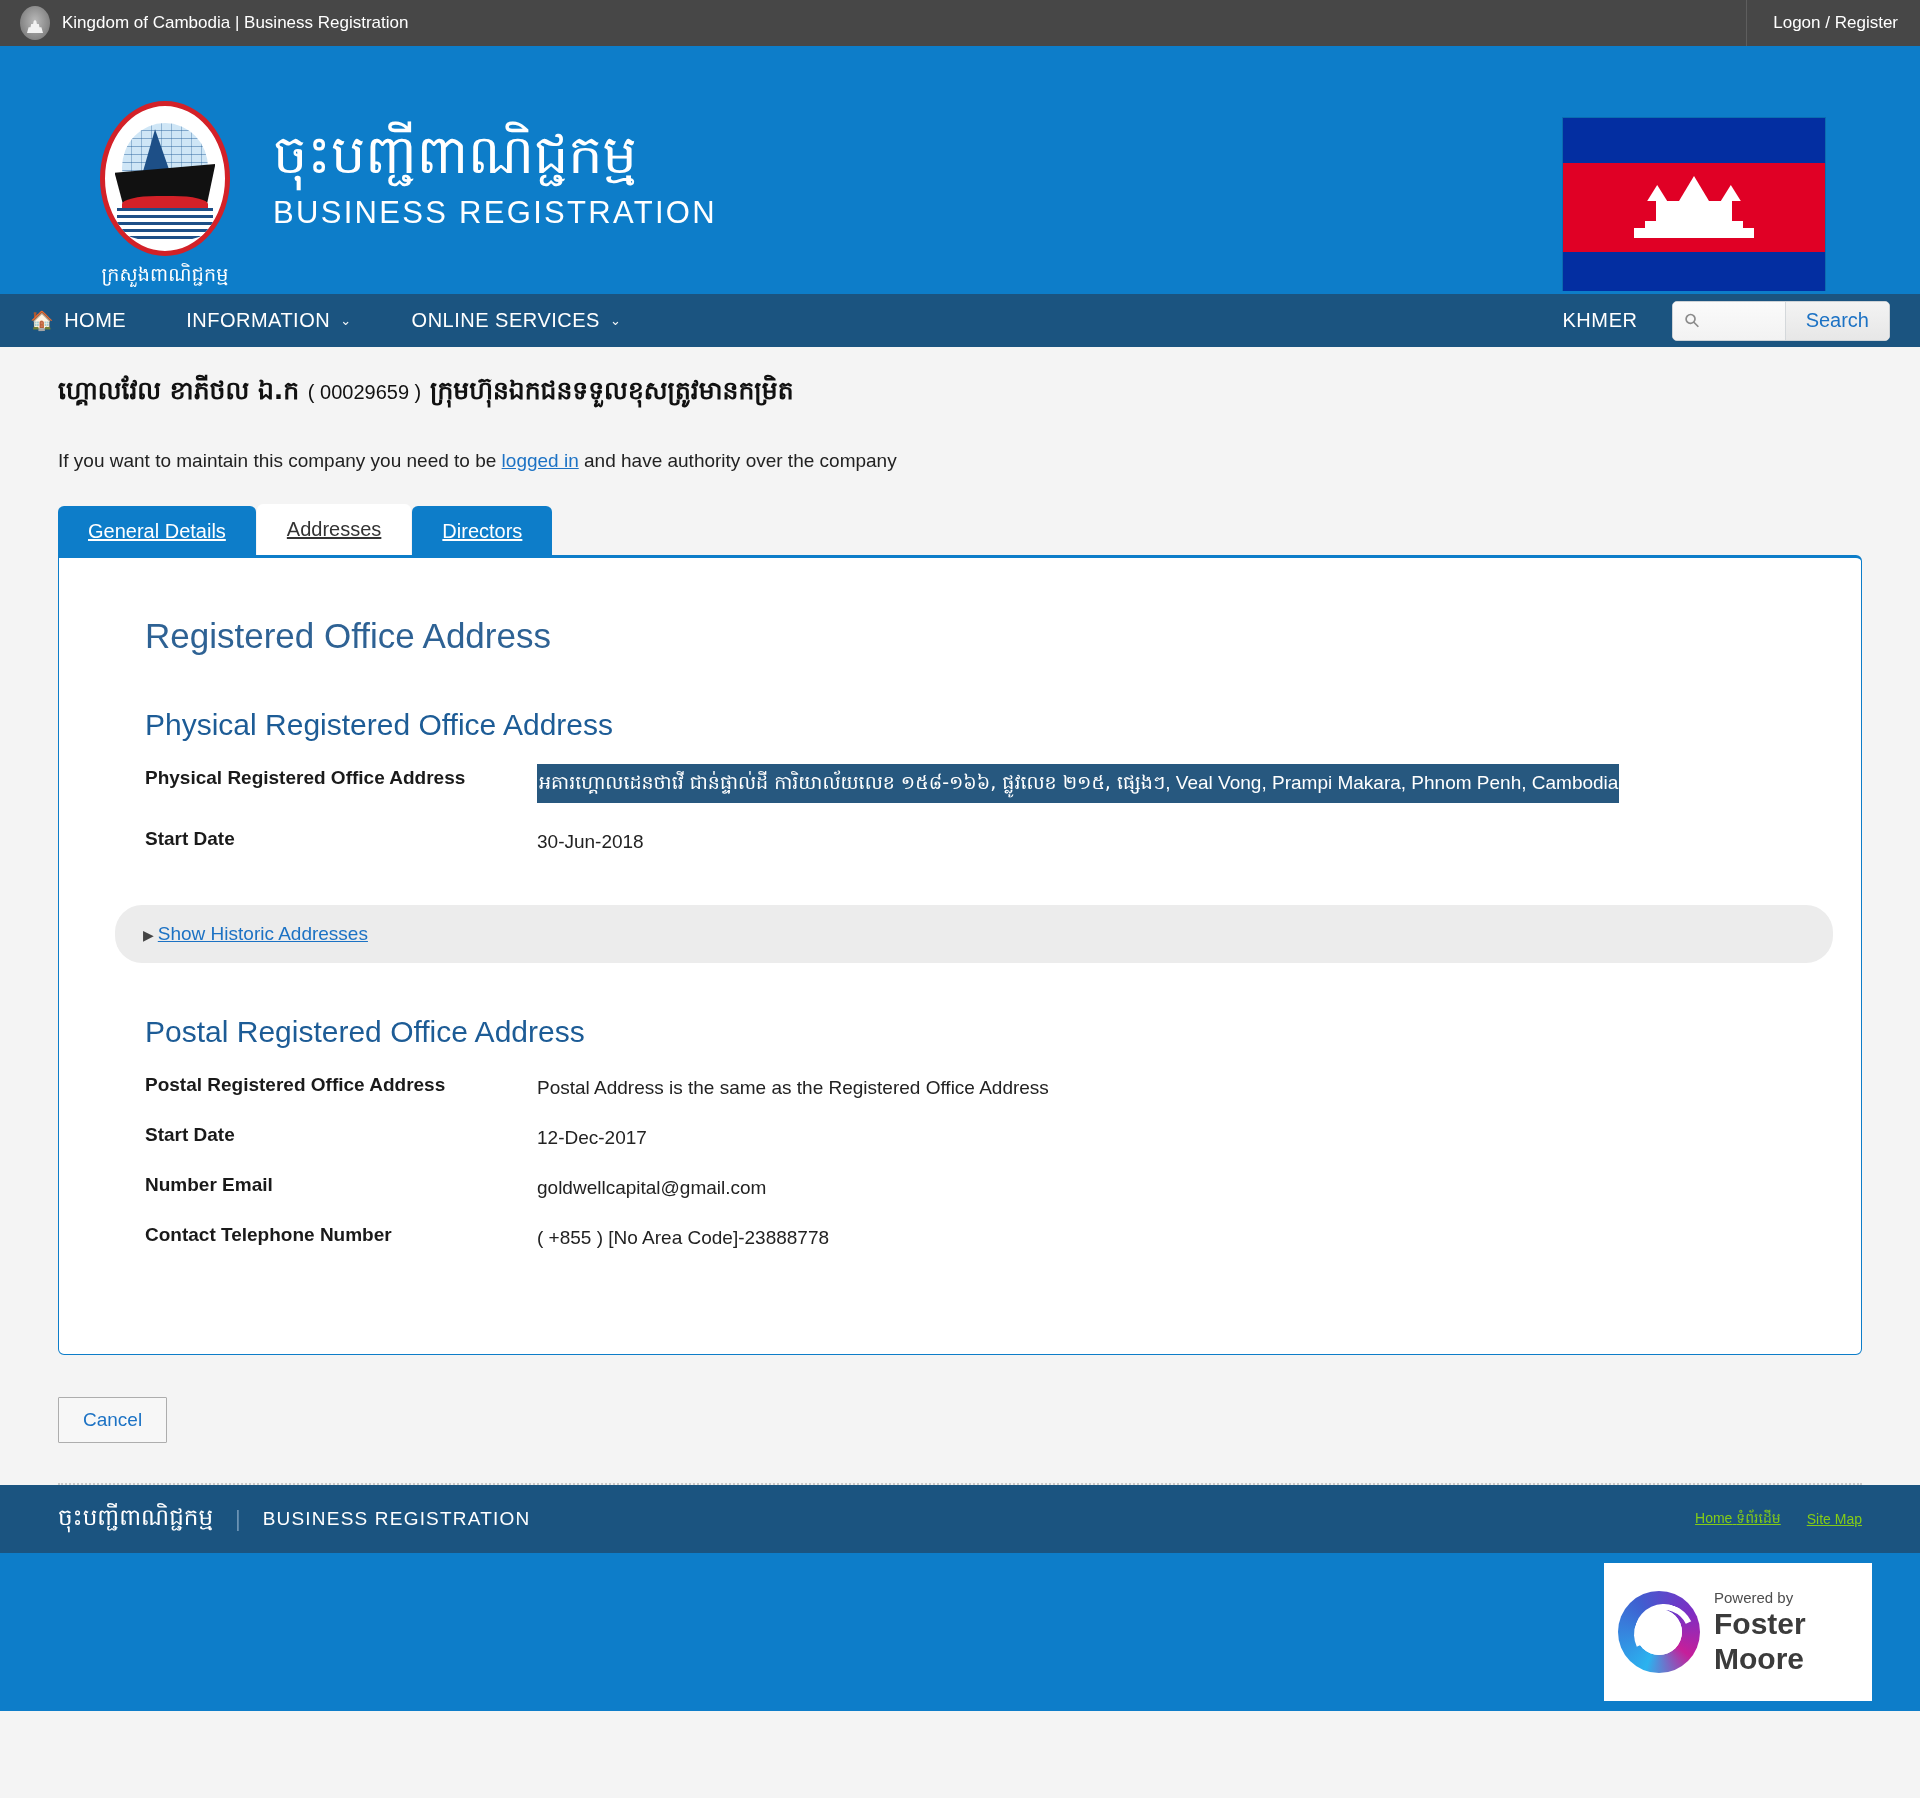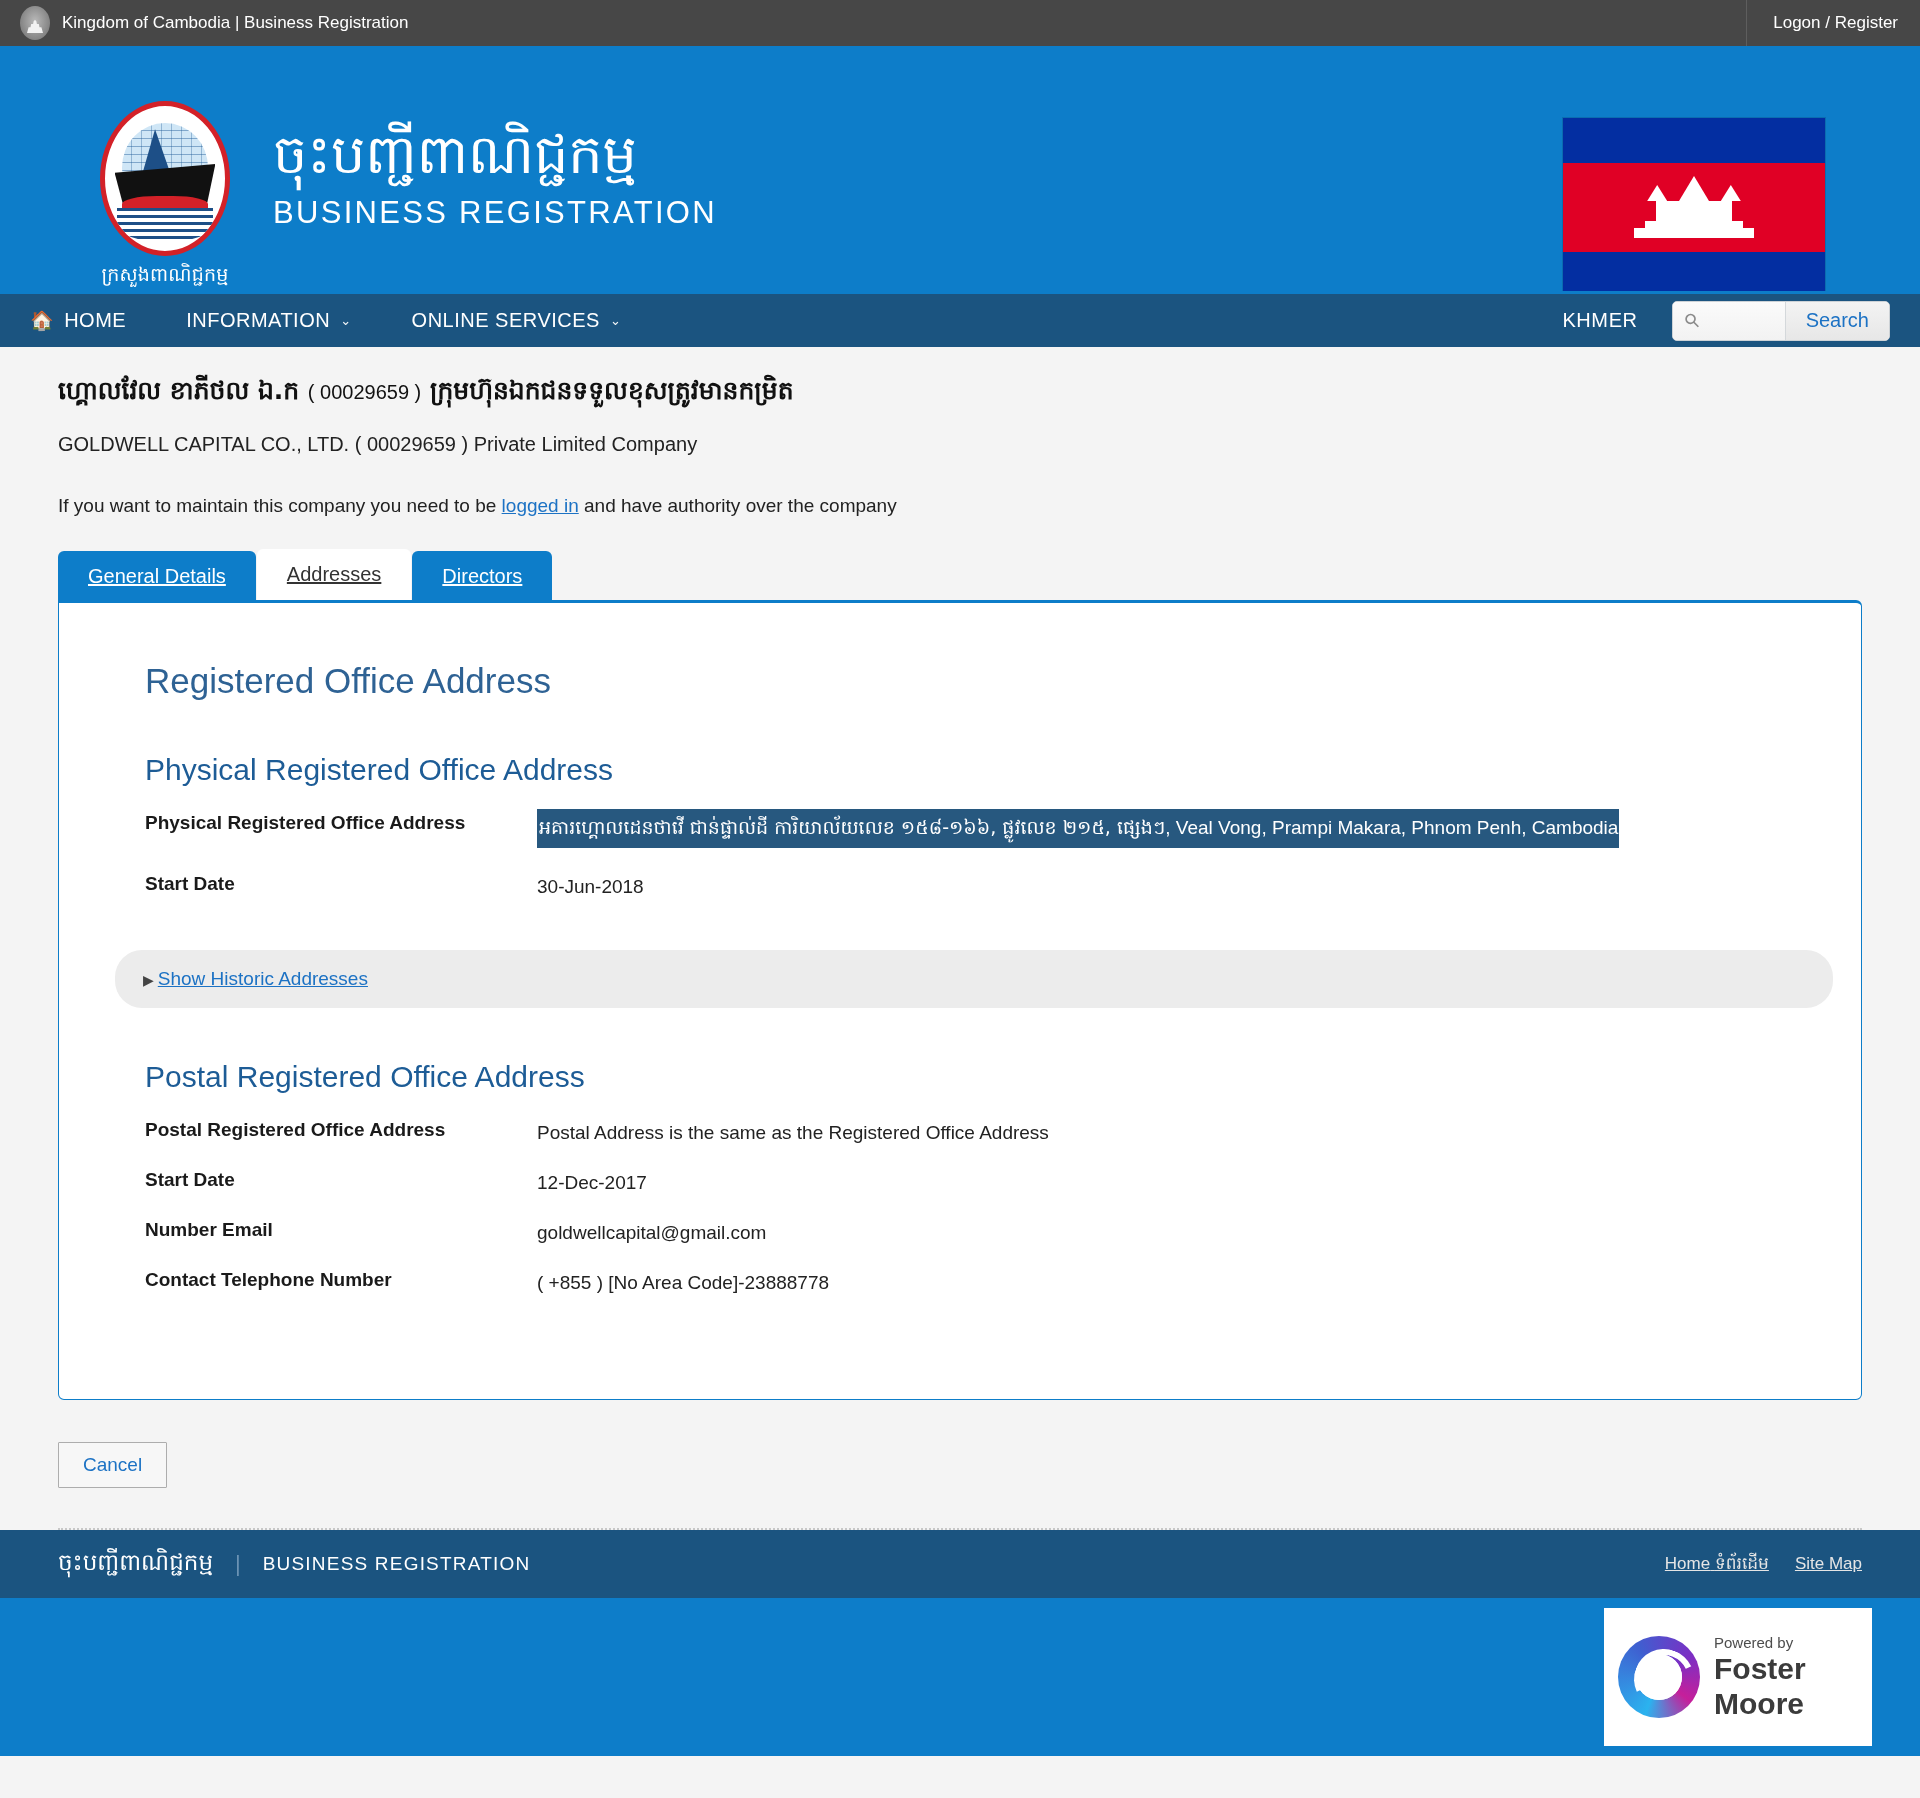--- a/index.html
+++ b/index.html
@@ -285,21 +285,21 @@
     background:#1b5480;
     height: 68px;
     display:flex; align-items:center;
     padding: 0 58px;
     color:#ffffff;
   }
   .footer-kh { font-size: 23px; font-family:"DejaVu Sans","Liberation Sans",sans-serif; }
   .footer-div { margin: 0 22px; color:#6b93b4; font-size:22px; }
   .footer-en { font-size: 19px; letter-spacing: 1.2px; }
   .footer-links { margin-left:auto; display:flex; align-items:center; gap: 26px; }
-  .footer-links a { color:#e5e5e5; font-size:17px; text-decoration: underline; }
+  .footer-links a { color:#84cc16; font-size:14px; text-decoration: underline; }
 
   .bottombar {
     background:#0d7dc9;
     height: 158px;
     position: relative;
   }
   .fm-card {
     position:absolute; right: 48px; top: 10px;
     background:#ffffff;
     width: 268px; height: 138px;
@@ -405,25 +405,20 @@
 </div>
 
 <div class="content">
 
   <div class="co-name-kh">
     <span>ហ្គោលវែល ខាភីថល ឯ.ក</span>
     <span class="num">( 00029659 )</span>
     <span>ក្រុមហ៊ុនឯកជនទទួលខុសត្រូវមានកម្រិត</span>
   </div>
 
-  <div class="co-name-en">
-    <span>GOLDWELL CAPITAL CO., LTD.</span>
-    <span>( 00029659 )</span>
-    <span>Private Limited Company</span>
-  </div>
 
   <div class="maintain-note">
     <span>If you want to maintain this company you need to be</span>
     <a href="#">logged in</a>
     <span>and have authority over the company</span>
   </div>
 
   <div class="tabs-wrap">
     <div class="tabs">
       <div class="tab">General Details</div>

